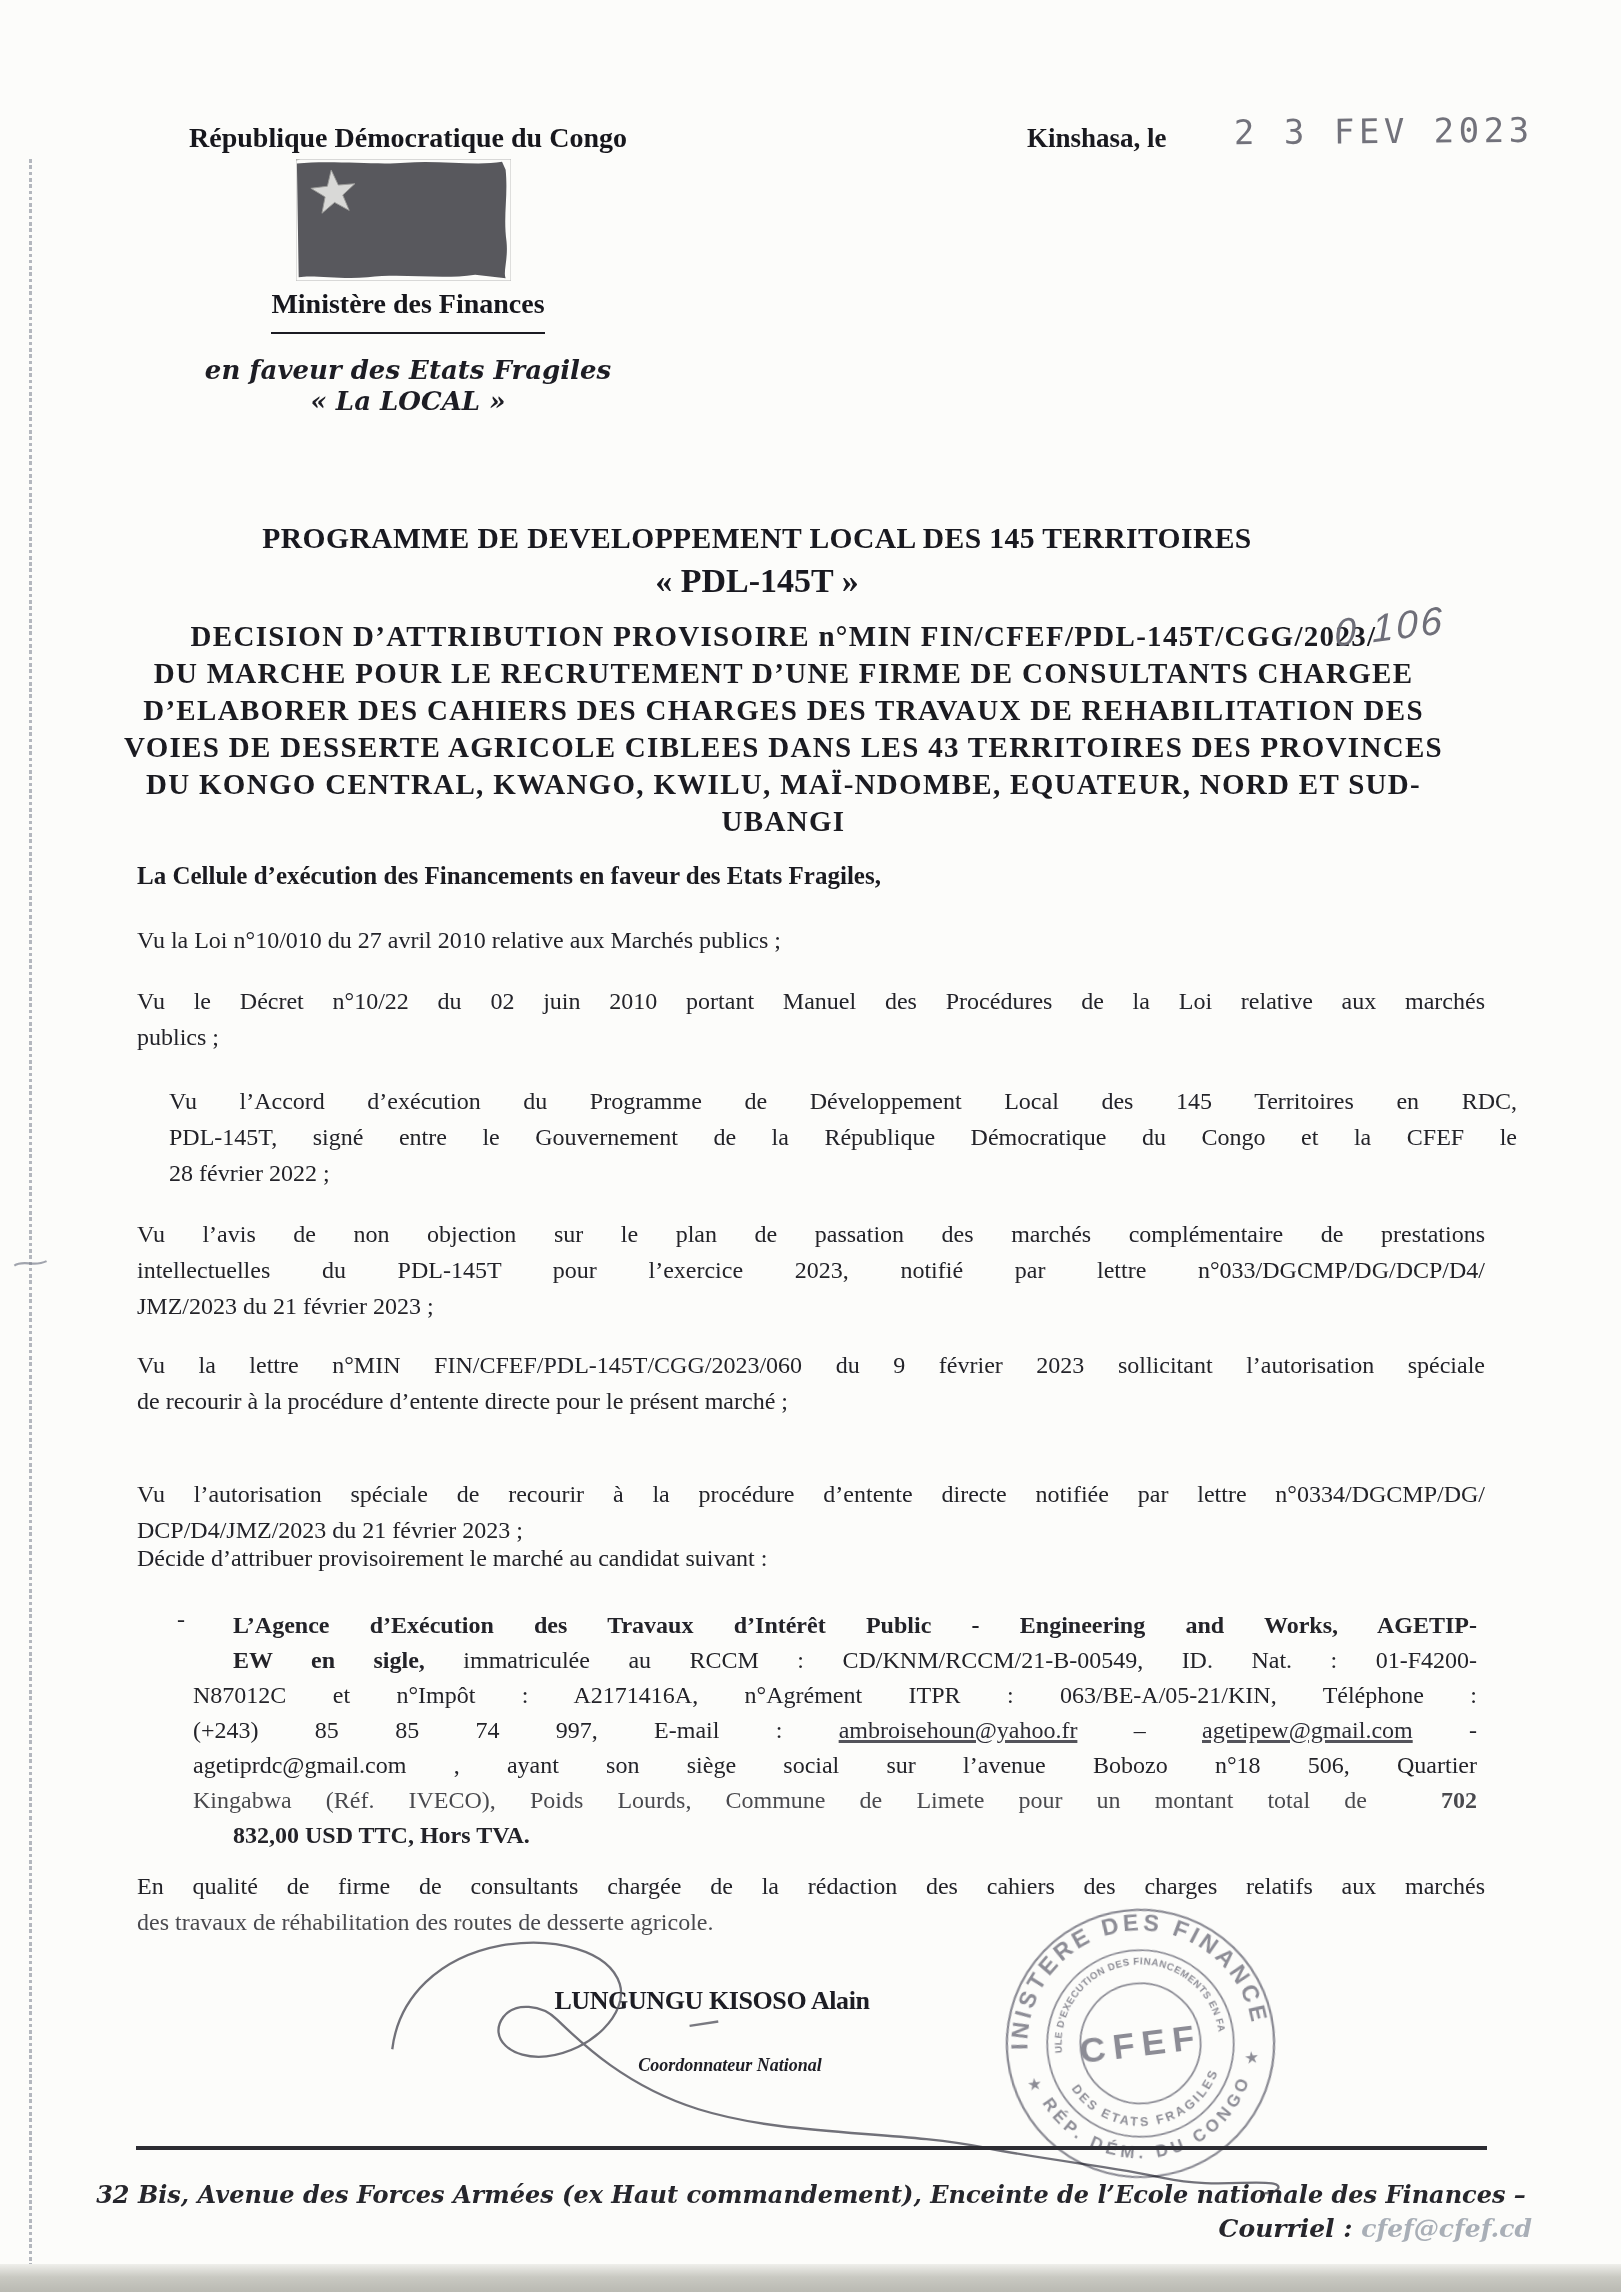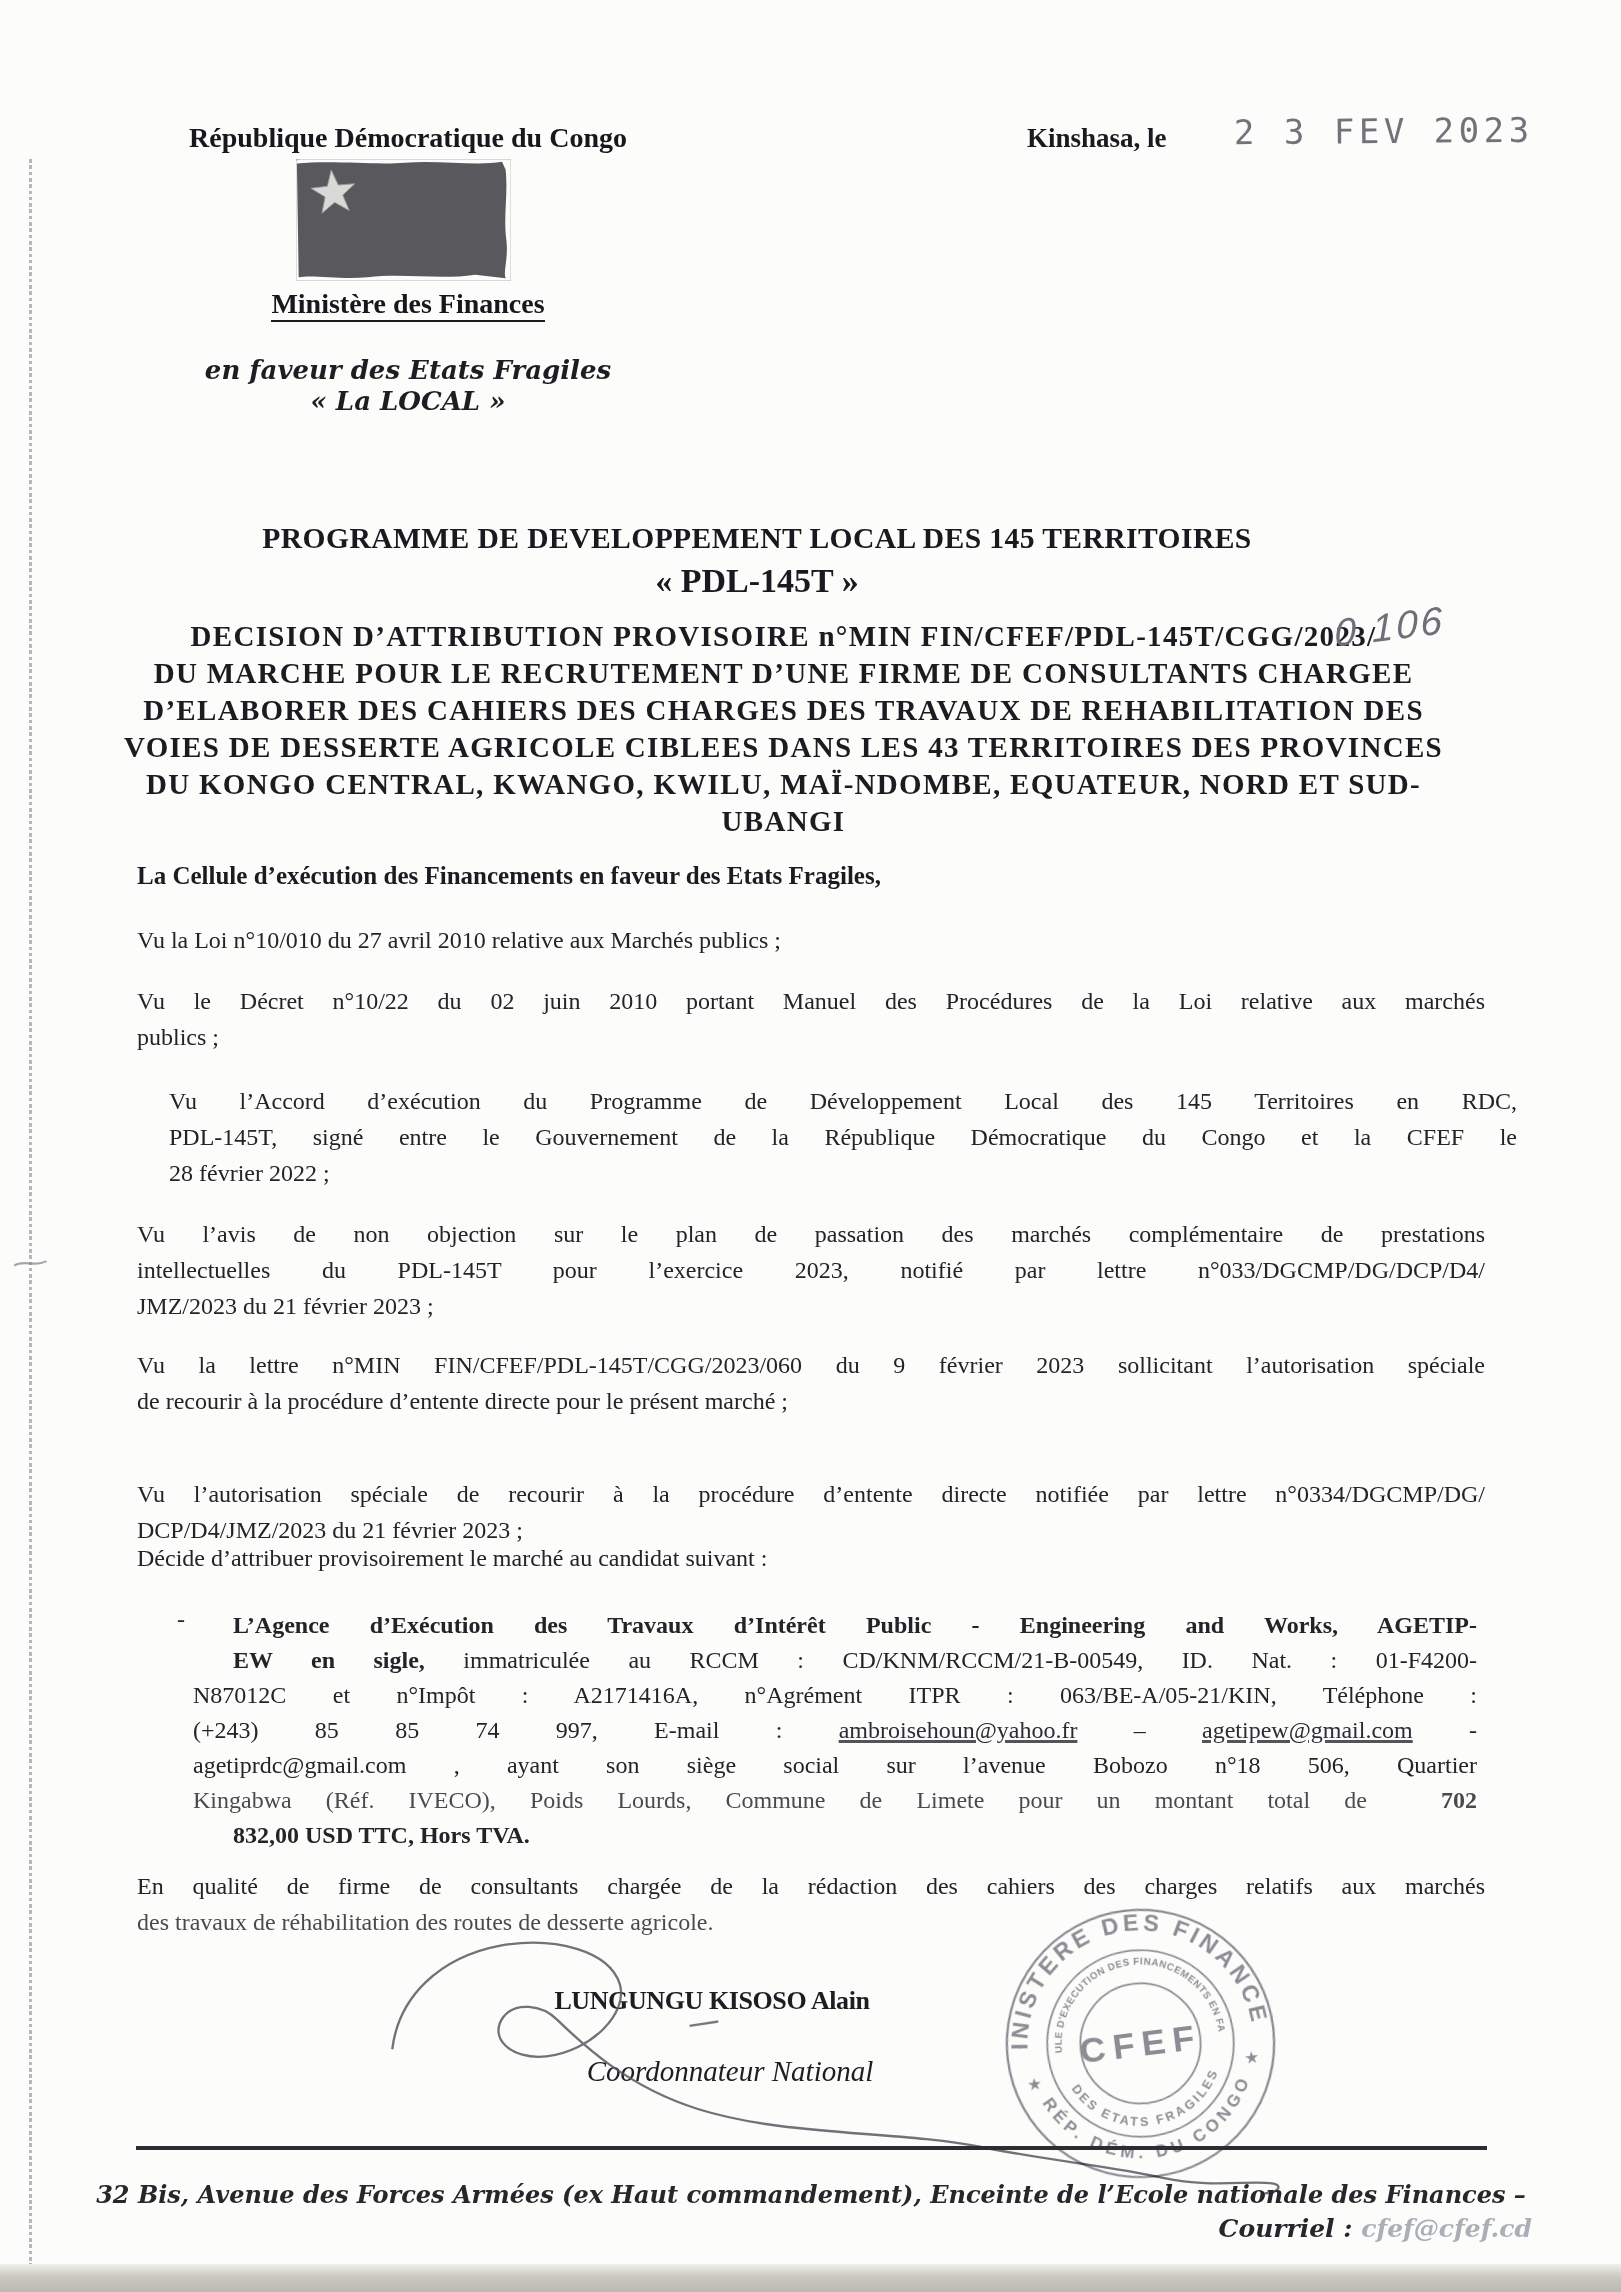--- a/index.html
+++ b/index.html
@@ -8,21 +8,21 @@
   
   .scan-line-left{position:absolute;left:29px;top:159px;width:2.7px;height:2106px;
     background:repeating-linear-gradient(to bottom,rgba(120,126,140,.55) 0 3.6px,rgba(120,126,140,0) 3.6px 6.3px);}
   .bottom-band{position:absolute;left:0;top:2264px;width:100%;height:29px;
     background:linear-gradient(#efefeb,#c9c9c2 45%,#b8b8b1);}
   
   .hdr-col{position:absolute;left:134px;width:548px;text-align:center;}
   .country{top:122px;font-size:28px;font-weight:bold;color:#17171d;}
   .ministry-wrap{top:288px;}
   .ministry{display:inline-block;font-size:28px;font-weight:bold;color:#17171d;
-    border-bottom:2.7px solid #1b1b22;padding-bottom:0;}
+    border-bottom:2.7px solid #1b1b22;padding-bottom:12px;}
   .unit{font-size:26px;font-style:italic;font-weight:600;font-family:"DejaVu Serif",serif;color:#1d1d24;}
   .u1{top:322px;} .u2{top:355px;} .u3{top:386px;}
   .flag{position:absolute;left:296px;top:159px;}
   .dateline-label{position:absolute;left:1027px;top:123px;font-size:27px;font-weight:bold;color:#1a1a20;}
   .date-stamp{position:absolute;left:1234px;top:111px;font-family:"DejaVu Sans Mono",monospace;
     font-size:34px;letter-spacing:4.5px;color:#60606a;opacity:.88;transform:rotate(-.5deg);}
   
   .title-block{position:absolute;left:54px;width:1406px;text-align:center;font-weight:bold;color:#191920;}
   .t1{top:522px;font-size:29.6px;letter-spacing:0.4px;}
   .t2{top:562px;font-size:34px;}
@@ -41,21 +41,21 @@
   .bullet-dash{position:absolute;left:177px;top:1606px;font-size:24px;color:#232329;}
   .cand{position:absolute;left:193px;top:1608px;width:1284px;font-size:24px;line-height:35px;color:#232329;}
   .email{color:#2c2c35;text-decoration:underline;text-decoration-thickness:2.7px;
     text-decoration-color:rgba(40,40,50,.8);filter:blur(0.4px);}
   .smudge{opacity:.82;filter:blur(0.4px);}
   .closing{top:1868px;}
   
   .sig-name{position:absolute;left:488px;top:1986px;width:448px;text-align:center;
     font-size:26px;font-weight:bold;letter-spacing:-0.4px;color:#1d1d24;}
   .sig-role{position:absolute;left:506px;top:2055px;width:448px;text-align:center;
-    font-size:29px;font-weight:normal;font-style:italic;color:#1d1d24;}
+    font-size:18px;font-weight:bold;font-style:italic;color:#1d1d24;}
   .sig-svg{position:absolute;left:0;top:0;pointer-events:none;}
   
   .stamp{position:absolute;left:997px;top:1900px;opacity:.85;mix-blend-mode:multiply;
     transform:rotate(-7deg);filter:blur(0.3px);}
   .stamp text{fill:#7a7a86;font-family:"Liberation Sans",sans-serif;font-weight:bold;}
   .st-outer{font-size:26px;letter-spacing:4px;}
   .st-ring{font-size:11px;letter-spacing:.6px;}
   .st-ringb{font-size:14px;letter-spacing:3px;}
   .st-outerb{font-size:19px;letter-spacing:5px;}
   .st-center{font-size:40px;letter-spacing:8px;fill:#8a8a96;}

